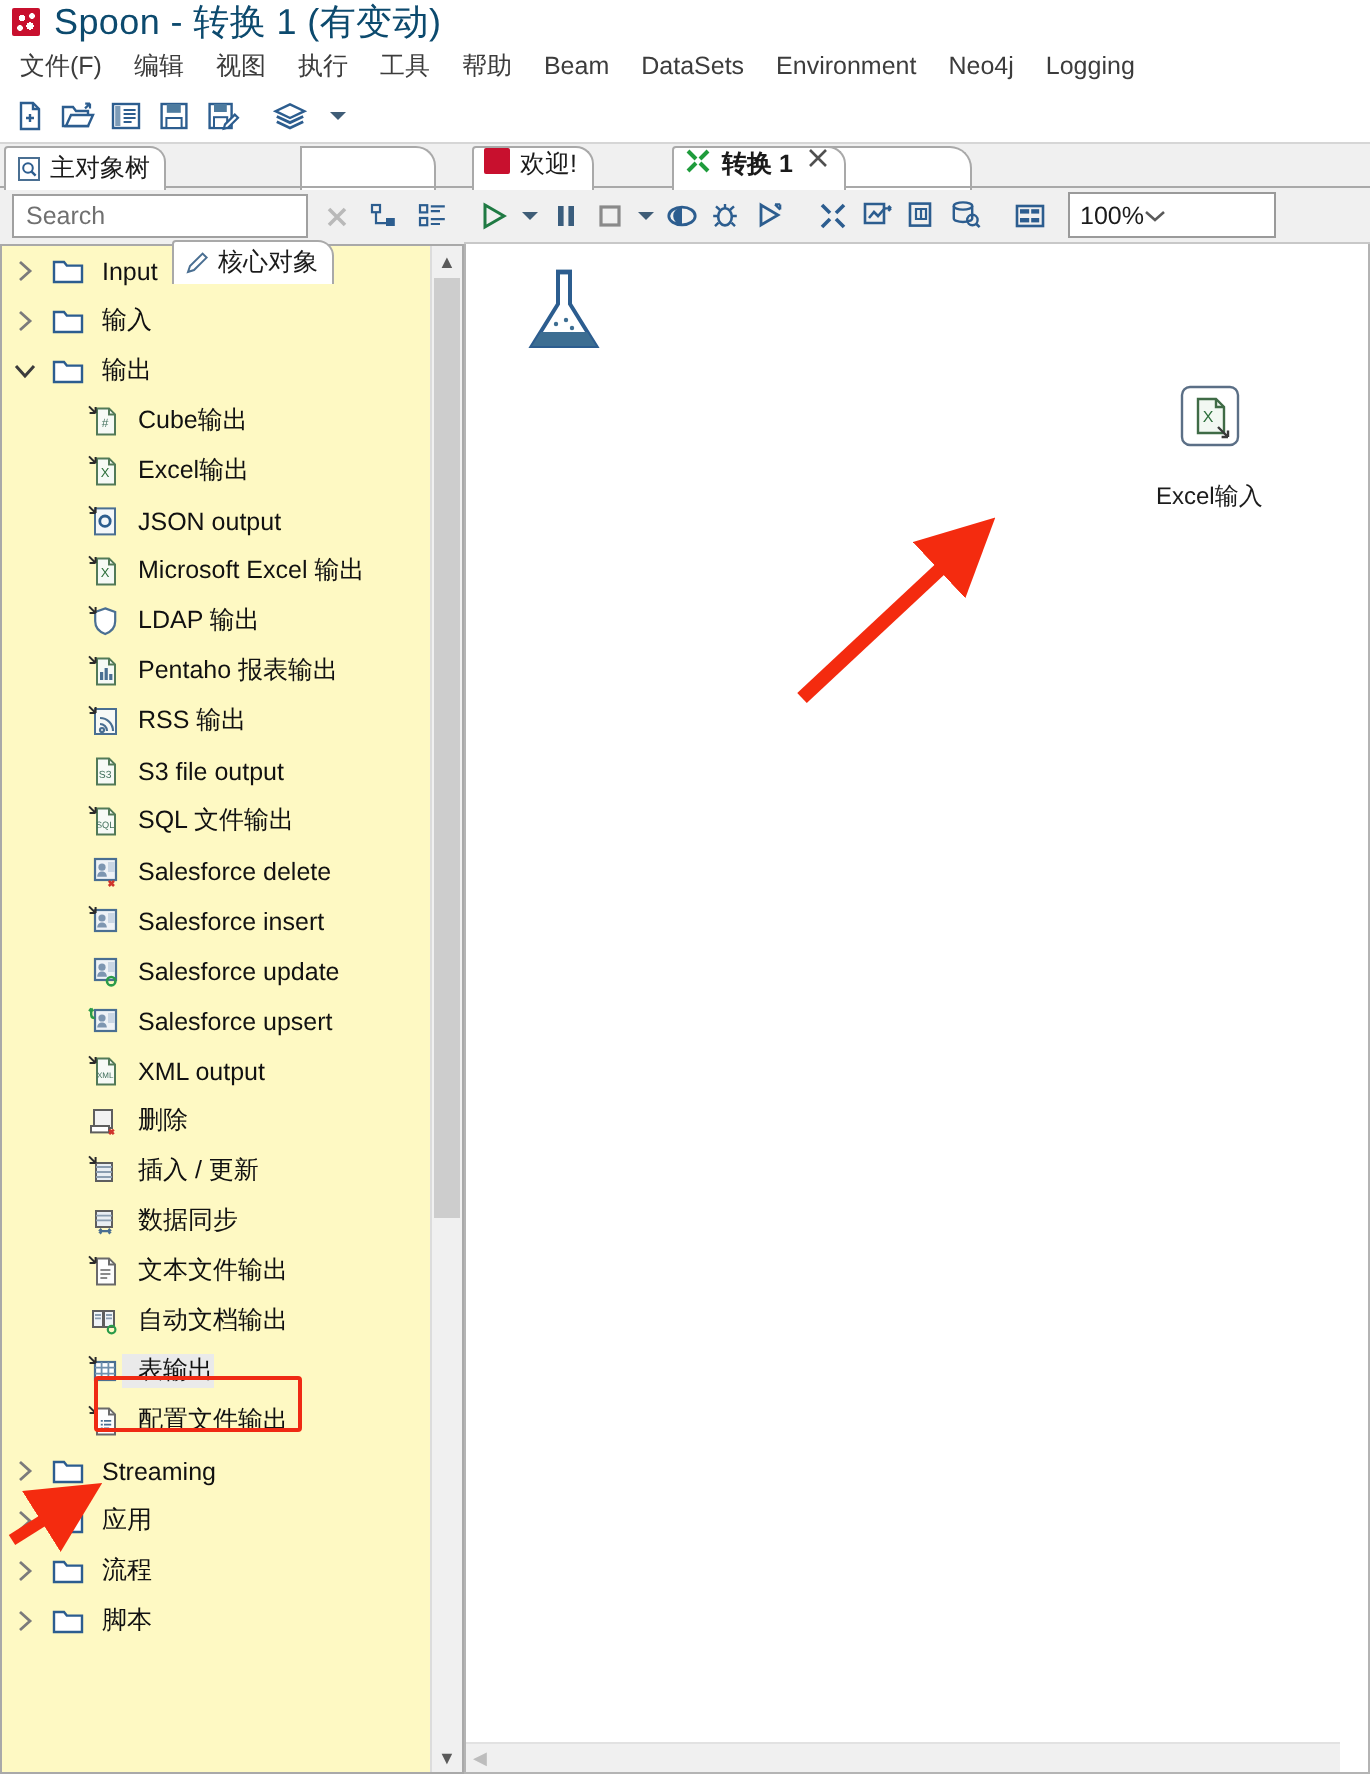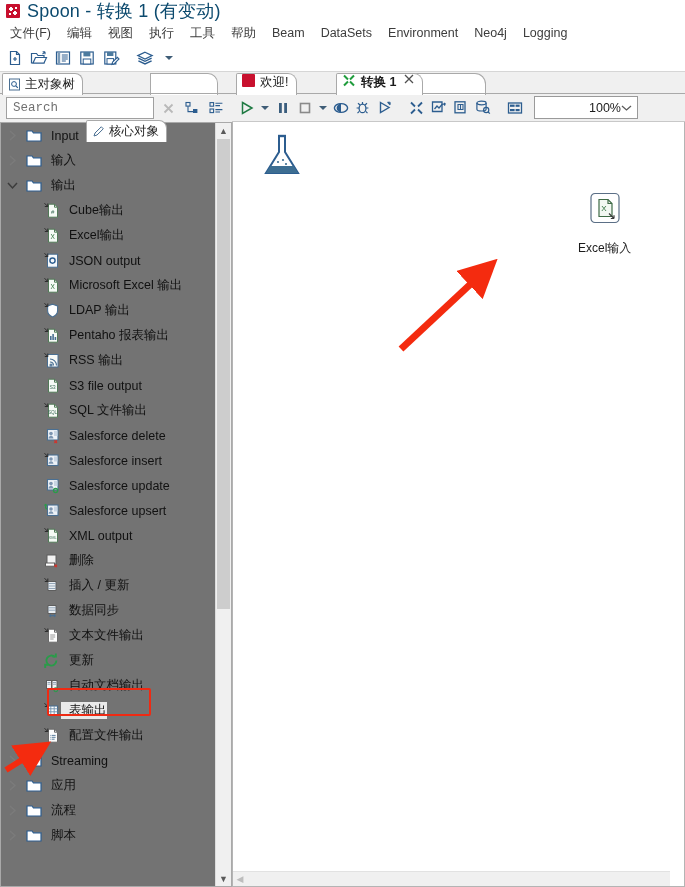--- a/index.html
+++ b/index.html
@@ -65,27 +65,27 @@
   .ptab.t1{left:2px;}
   .ptab.t2{left:86px;z-index:3;margin-top:47px;}
   .tab-blank{position:absolute;left:150px;top:1px;height:21px;width:66px;background:#fff;border:1px solid #a9a9a9;border-bottom:none;border-top-right-radius:10px;}
 
   .searchrow{height:28px;display:flex;align-items:center;gap:4px;padding:0 6px;background:#f0f0f0;}
   .searchbox{
     flex:1;height:20px;border:1px solid #a0a0a0;background:#fff;
     display:flex;align-items:center;padding:0 4px;
   }
   .searchbox input{
-    border:0;outline:0;width:100%;font-size:12.5px;font-family:Liberation Mono, monospace;color:#000000;background:transparent;
+    border:0;outline:0;width:100%;font-size:12.5px;font-family:Liberation Sans, sans-serif;color:#000000;background:transparent;
   }
   .searchbox input::placeholder{color:#707070;}
   .sicon{width:20px;height:20px;display:flex;align-items:center;justify-content:center;}
 
   .tree{
-    flex:1;background:#737373;border:1px solid #a9a9a9;margin:0 0 0 0;
+    flex:1;background:#fef9c3;border:1px solid #a9a9a9;margin:0 0 0 0;
     position:relative;overflow:hidden;
   }
   .treeinner{position:absolute;left:0;top:0;right:15px;bottom:0;overflow:hidden;}
   .trow{height:25px;display:flex;align-items:center;font-size:12.5px;color:#111;white-space:nowrap;}
   .trow .twist{width:22px;display:flex;align-items:center;justify-content:center;}
   .trow .tico{width:22px;display:flex;align-items:center;justify-content:center;flex:0 0 auto;}
   .trow .tlbl{padding-left:6px;}
   .trow.child{padding-left:40px;}
   .trow.child .tico{width:20px;}
   .trow.child .tlbl{padding-left:8px;}
@@ -110,21 +110,21 @@
   .etab.welcome{left:4px;z-index:1;}
   .etab.active{left:104px;z-index:3;font-weight:bold;}
   .etab-blank{position:absolute;left:182px;top:1px;width:70px;height:21px;background:#fff;border:1px solid #a9a9a9;border-bottom:none;border-top-right-radius:11px;}
 
   .ctoolbar{height:27px;display:flex;align-items:center;gap:1px;padding-left:4px;background:#f0f0f0;border-bottom:1px solid #c8c8c8;}
   .ctb{width:21px;height:22px;display:flex;align-items:center;justify-content:center;cursor:default;}
   .ctb.sm{width:13px;}
   .cgap{width:9px;}
   .zoomsel{
     margin-left:8px;height:21px;width:92px;border:1px solid #9a9a9a;background:#fff;
-    display:flex;align-items:center;justify-content:flex-end;padding:0 5px;font-size:12.5px;
+    display:flex;align-items:center;justify-content:flex-start;padding:0 5px;font-size:12.5px;
   }
 
   .canvaswrap{flex:1;position:relative;background:#ffffff;border:1px solid #b4b4b4;border-top:none;overflow:hidden;}
   .canvas{position:absolute;left:0;top:0;right:14px;bottom:14px;background:#fff;overflow:hidden;}
   .canvas-hsb{position:absolute;left:0;right:14px;bottom:0;height:14px;background:#f0f0f0;border-top:1px solid #e2e2e2;display:flex;align-items:center;}
   .canvas-vsb{position:absolute;right:0;top:0;bottom:14px;width:14px;background:#fff;}
   .hsb-arrow{width:14px;text-align:center;color:#bdbdbd;font-size:9px;}
 
   .node{position:absolute;display:flex;flex-direction:column;align-items:center;}
   .node .nicon{width:36px;height:36px;display:flex;align-items:center;justify-content:center;}
@@ -492,30 +492,20 @@
                   <path d="M11.5 2.2v3h3" fill="none" stroke="#6a6a6a" stroke-width="1"></path>
                   <path d="M7.2 8h5M7.2 10h5M7.2 12h3.4" stroke="#8a8a8a" stroke-width=".9"></path>
                   <path d="M1.5 1.2l3.3 3.3M4.8 4.5H1.8M4.8 4.5V1.5" stroke="#2b2b2b" stroke-width="1" fill="none"></path>
                 </svg>
               </span>
               <span class="tlbl">文本文件输出</span>
             </div>
             <div class="trow child">
               <span class="tico">
                 <svg width="17" height="17" viewBox="0 0 17 17">
-                  <path d="M13.4 8.6a5 5 0 11-1.5-3.6" fill="none" stroke="#2a9b49" stroke-width="1.9"></path>
-                  <path d="M9.4 4.6h3.4V1.4" fill="none" stroke="#2a9b49" stroke-width="1.9"></path>
-                  <path d="M5.6 12.8H2.2v3.2" fill="none" stroke="#2a9b49" stroke-width="1.9"></path>
-                </svg>
-              </span>
-              <span class="tlbl">更新</span>
-            </div>
-            <div class="trow child">
-              <span class="tico">
-                <svg width="17" height="17" viewBox="0 0 17 17">
                   <rect x="3.5" y="3.5" width="5" height="8" fill="#f0f4f8" stroke="#5e5e5e" stroke-width="1"></rect>
                   <rect x="9" y="3.5" width="5" height="8" fill="#f0f4f8" stroke="#5e5e5e" stroke-width="1"></rect>
                   <path d="M4.5 5.5h3M4.5 7.2h3M10 5.5h3M10 7.2h3" stroke="#8a9db0" stroke-width=".9"></path>
                   <circle cx="12.8" cy="12.8" r="1.9" fill="none" stroke="#2a9b49" stroke-width="1.1"></circle>
                 </svg>
               </span>
               <span class="tlbl">自动文档输出</span>
             </div>
             <div class="trow child selrow">
               <span class="tico">

